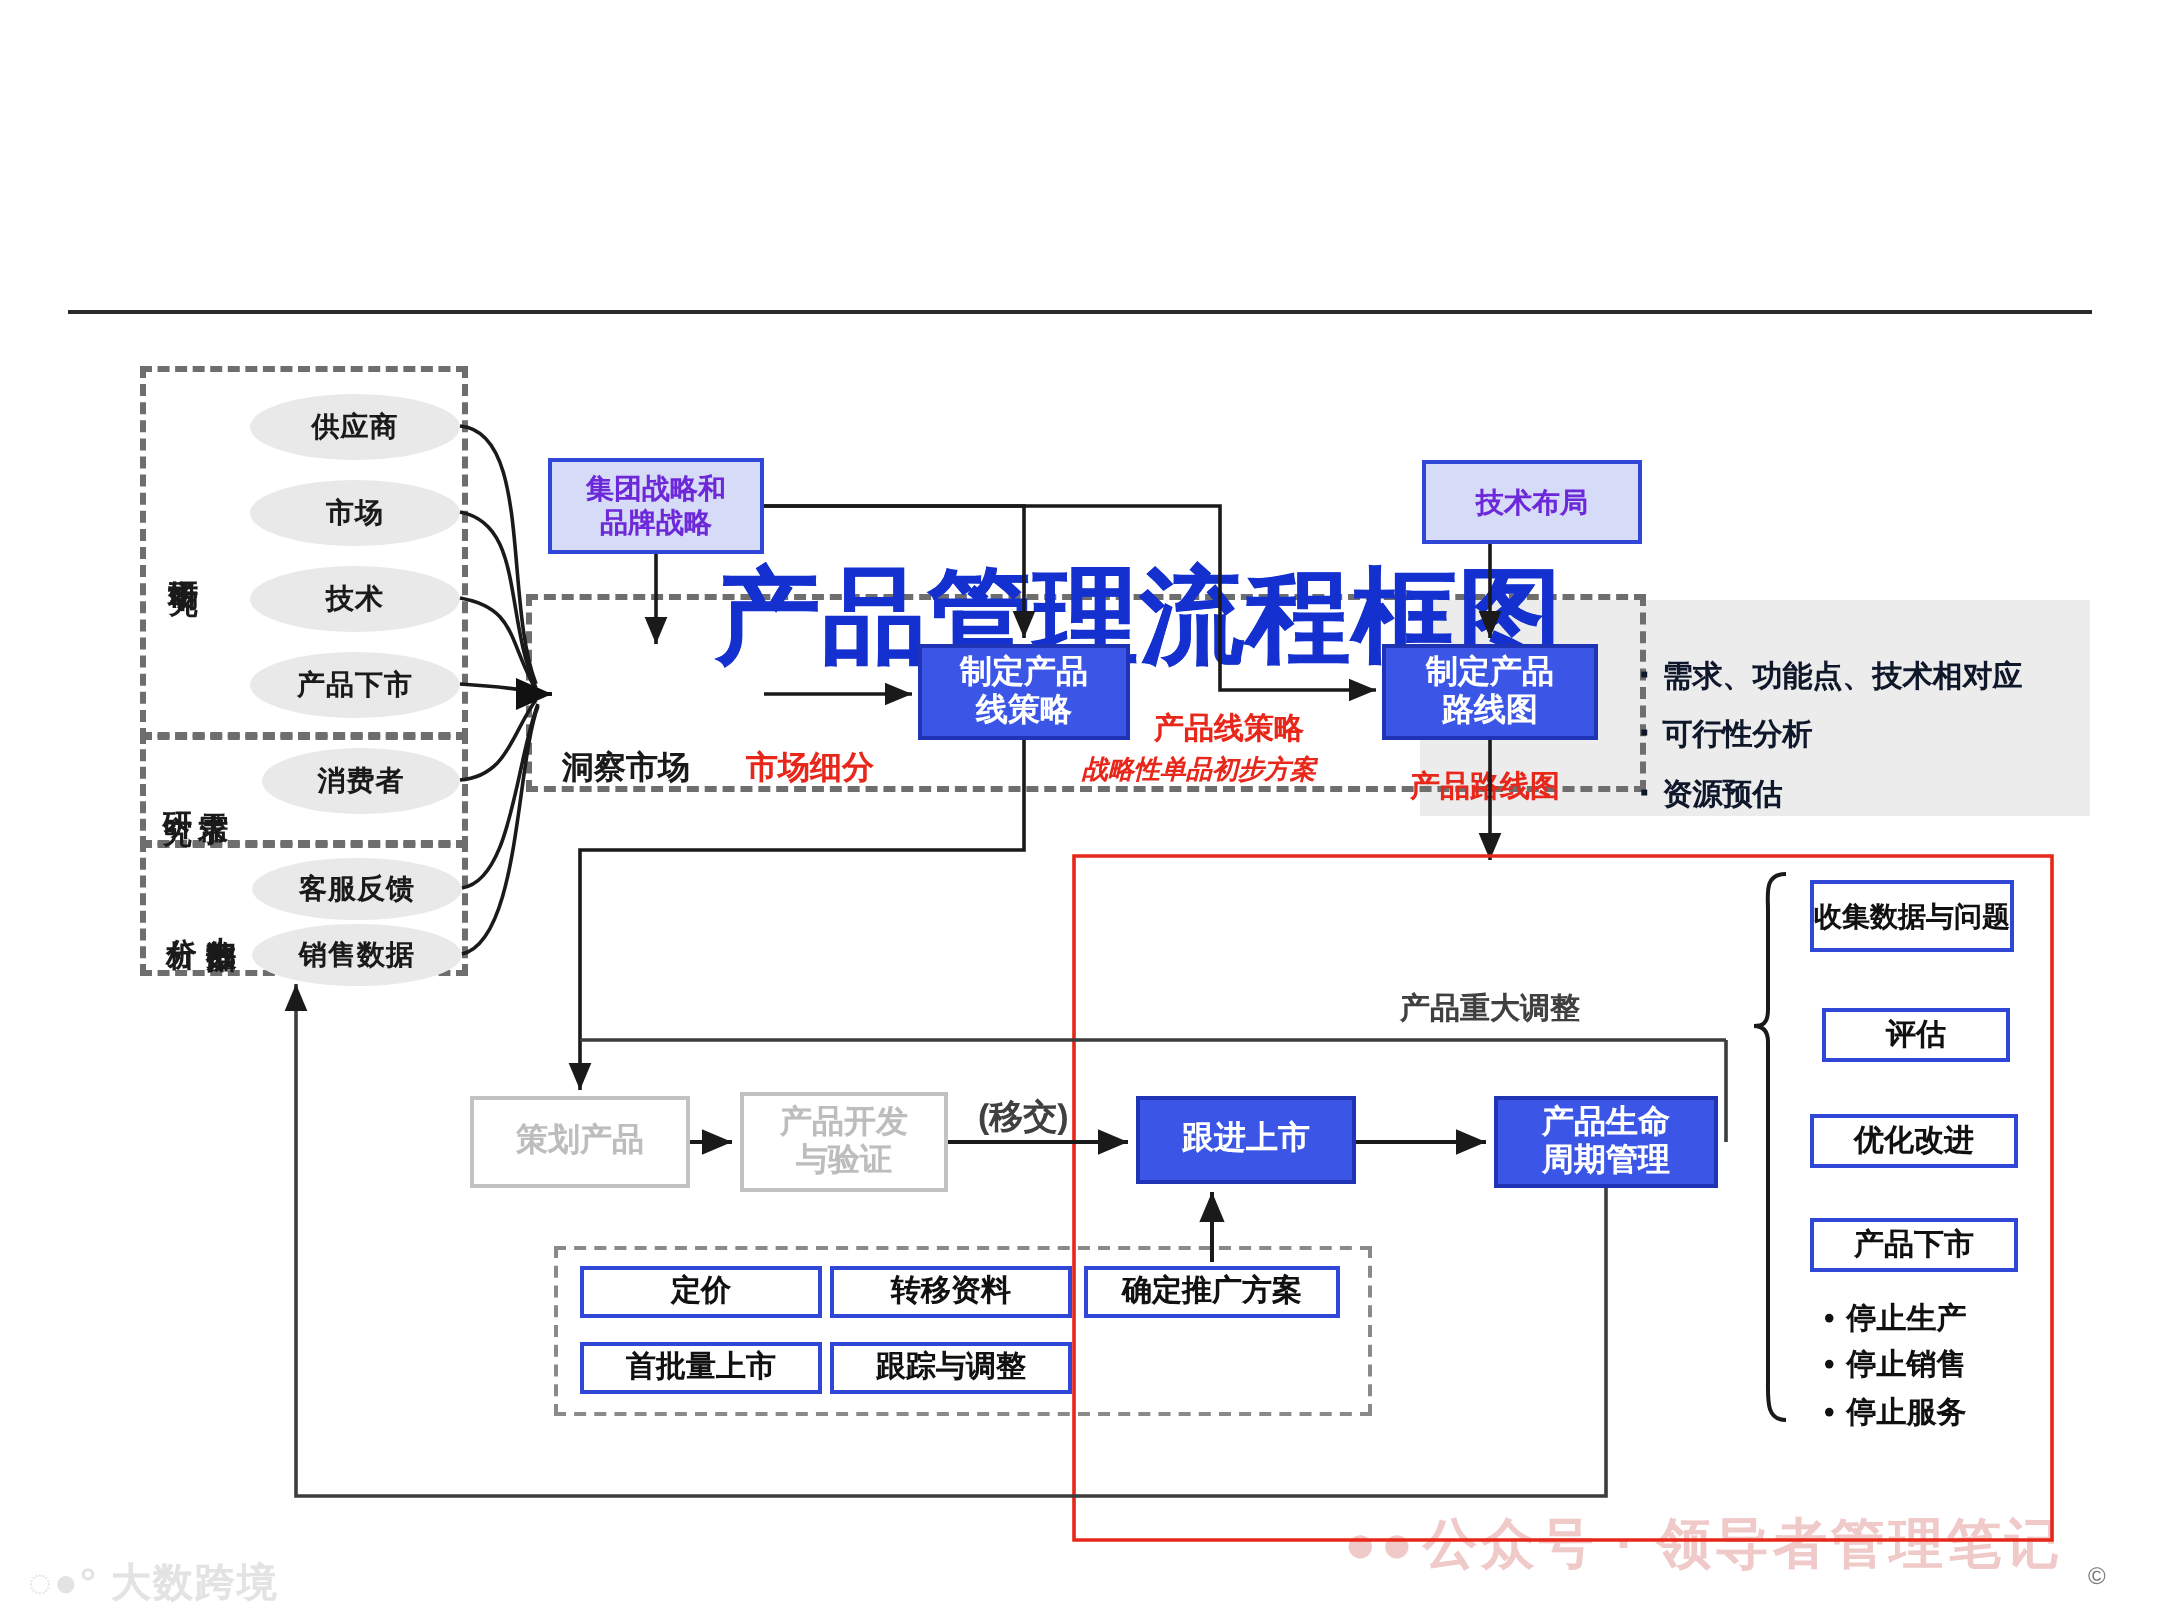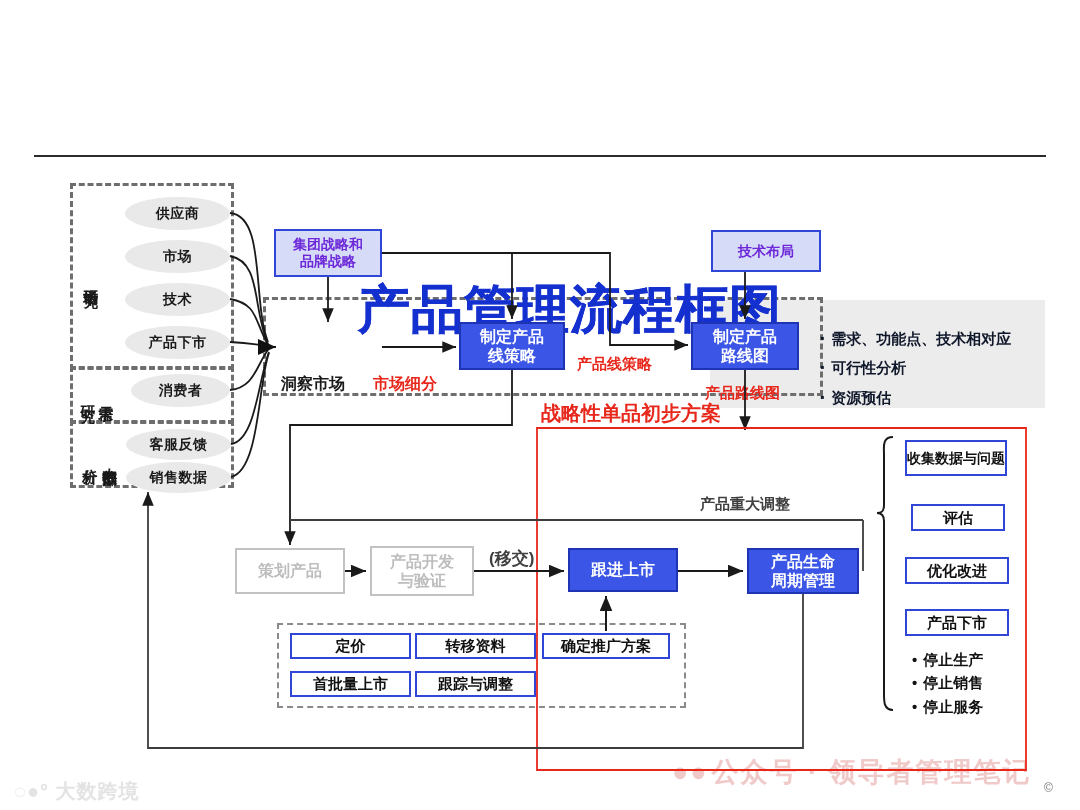--- a/index.html
+++ b/index.html
@@ -143,21 +143,21 @@
   </div>
 
   <div class="abs box box-solidblue" style="left:691px;top:322px;width:108px;height:48px;flex-direction:column;">
     <span>制定产品</span>
     <span>路线图</span>
   </div>
 
   <div class="abs t-black" style="left:281px;top:374px;font-size:16px;white-space:nowrap;">洞察市场</div>
   <div class="abs t-red" style="left:373px;top:374px;font-size:16px;white-space:nowrap;">市场细分</div>
   <div class="abs t-red" style="left:577px;top:355px;font-size:15px;white-space:nowrap;">产品线策略</div>
-  <div class="abs t-red" style="left:541px;top:400px;font-size:20px;white-space:nowrap;">战略性单品初步方案</div>
+  <div class="abs t-red" style="left:541px;top:376px;font-size:13px;white-space:nowrap;font-style:italic;">战略性单品初步方案</div>
   <div class="abs t-red" style="left:705px;top:384px;font-size:15px;white-space:nowrap;">产品路线图</div>
 
   <div class="abs bullets" style="left:820px;top:324px;width:230px;">
     <span class="bt">需求、功能点、技术相对应</span>
     <span class="bt">可行性分析</span>
     <span class="bt">资源预估</span>
   </div>
 
   <div class="abs box box-gray" style="left:235px;top:548px;width:110px;height:46px;">策划产品</div>
 

